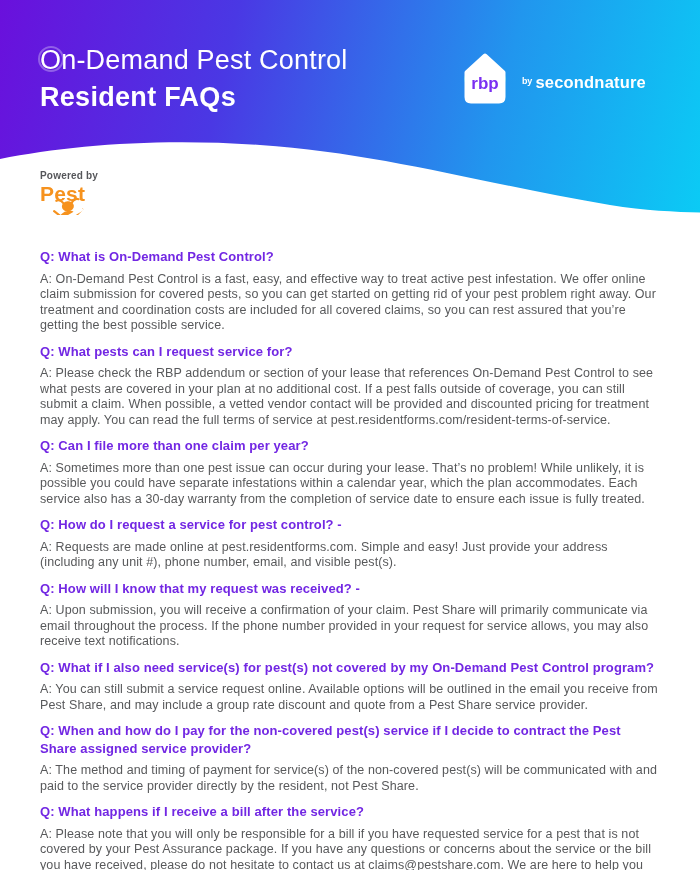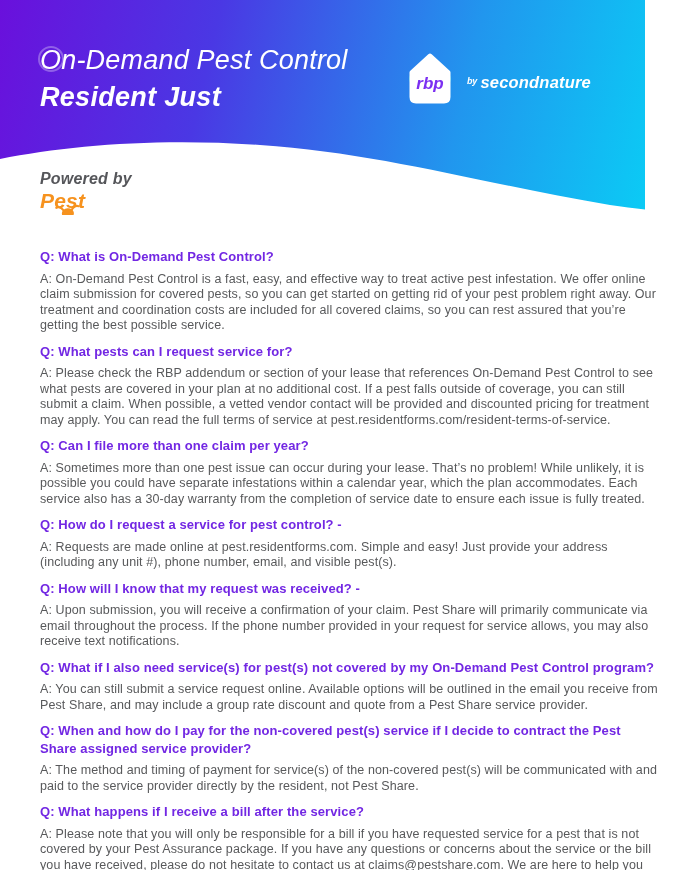--- a/index.html
+++ b/index.html
@@ -5,44 +5,43 @@
   * { margin: 0; padding: 0; box-sizing: border-box; }
   html, body { width: 700px; }
   body {
     width: 700px; height: 870px; overflow: hidden;
     background: #ffffff;
     font-family: "Liberation Sans", sans-serif;
     -webkit-font-smoothing: antialiased;
   }
   
   .header {
-    position: relative; width: 645px; height: 215px;
+    position: relative; width: 700px; height: 215px;
     background: linear-gradient(103deg, #6a10dc 0%, #4a38e4 32%, #2196ee 70%, #0bcbf5 100%);
     overflow: hidden;
-    font-style: italic;
   }
   .deco-ring {
     position: absolute; left: 38px; top: 46px; width: 26px; height: 26px;
     border: 2px solid rgba(255,255,255,0.30); border-radius: 50%;
   }
   .wave { position: absolute; left: 0; bottom: 0; width: 700px; height: 80px; display: block; }
   .header-title { position: absolute; left: 40px; top: 42px; color: #ffffff; }
   .title-line1 { font-size: 27px; font-weight: 400; line-height: 37px; letter-spacing: 0.2px; }
   .title-line2 { font-size: 27px; font-weight: 700; line-height: 37px; letter-spacing: 0.3px; }
   
   .brand-lockup { position: absolute; right: 54px; top: 48px; display: flex; align-items: center; gap: 9px; }
   .rbp-badge { width: 56px; height: 60px; display: block; }
   .sn-wordmark { display: flex; flex-direction: row; align-items: flex-end; color: #ffffff; }
   .sn-row { display: flex; align-items: flex-start; }
   .sn-by { font-size: 9px; font-weight: 600; margin: 1px 3px 0 0; }
   .sn-word { font-size: 16.5px; font-weight: 700; line-height: 14px; letter-spacing: 0.2px; }
   .sn-word2 { margin-top: 7px; }
   
   .powered { position: absolute; left: 40px; top: 170px; z-index: 3; }
-  .powered-label { font-size: 16px; font-weight: 600; color: #55565a; letter-spacing: 0.2px; }
+  .powered-label { font-size: 10px; font-weight: 600; color: #55565a; letter-spacing: 0.2px; }
   .ps-row { display: flex; align-items: flex-start; margin-top: 2px; flex-direction: column; }
   .ps-word { color: #f6921e; font-weight: 800; font-size: 21px; line-height: 21px; letter-spacing: 0.2px; }
   .bug { width: 33px; height: 38px; margin-left: 12px; margin-top: -8px; display: block; }
   
   .content { padding: 0 40px; margin-top: 33px; }
   .faq-item { margin-bottom: 9px; }
   .q {
     color: #7227e3; font-size: 13px; font-weight: 700;
     line-height: 17.5px; margin-bottom: 6px; letter-spacing: 0.1px;
   }
@@ -52,21 +51,21 @@
   }
 </style>
 </head>
 <body>
 
 <header class="header">
   <div class="deco-ring"></div>
 
   <div class="header-title">
     <div class="title-line1">On-Demand Pest Control</div>
-    <div class="title-line2">Resident Just</div>
+    <div class="title-line2">Resident FAQs</div>
   </div>
 
   <div class="brand-lockup">
     <svg class="rbp-badge" viewBox="0 0 56 60" aria-hidden="true">
       <defs>
         <linearGradient id="diamondGrad" x1="0" y1="0" x2="1" y2="1">
           <stop offset="0" stop-color="#3fe0c0"></stop>
           <stop offset="1" stop-color="#27bde9"></stop>
         </linearGradient>
       </defs>

